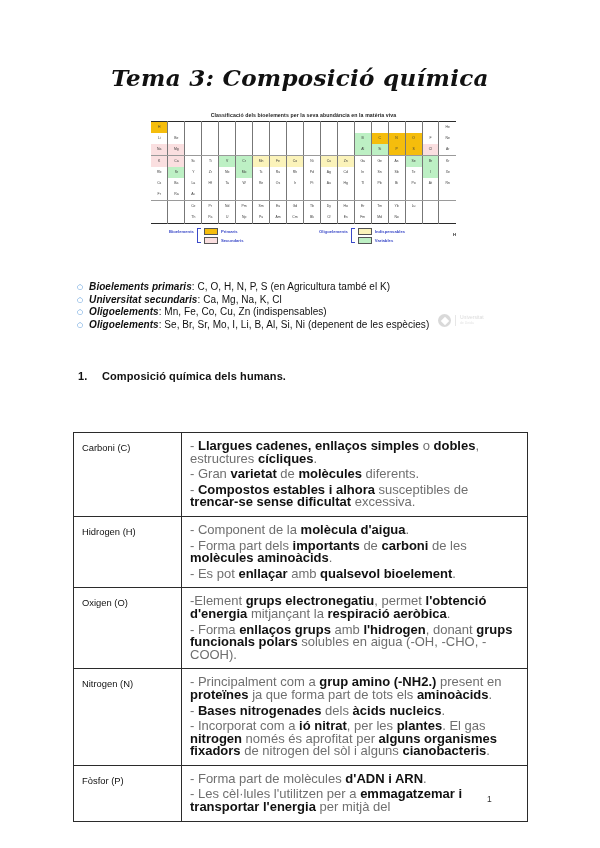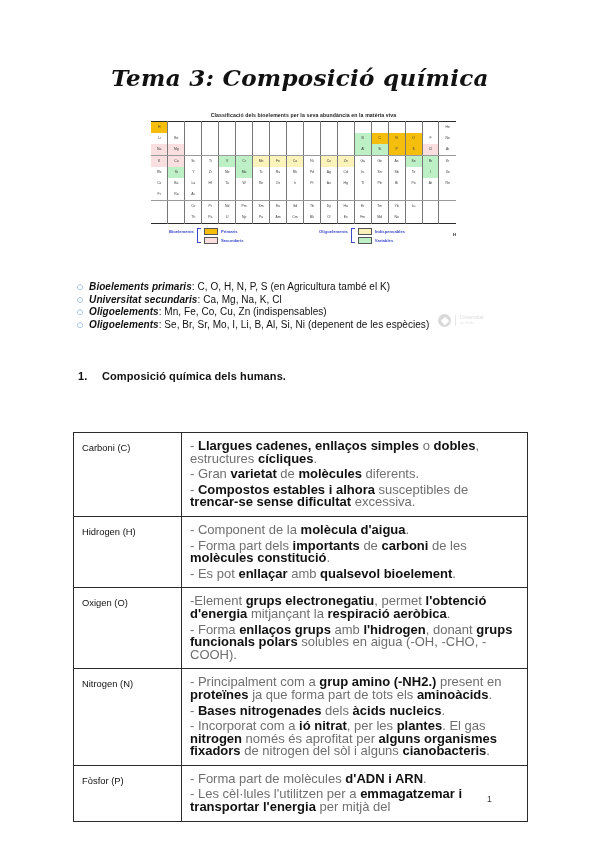--- a/index.html
+++ b/index.html
@@ -403,21 +403,21 @@
           <td class="descell">
             <div class="ln">- <b>Llargues cadenes, enllaços simples</b> o <b>dobles</b>, estructures <b>cícliques</b>.</div>
             <div class="ln">- Gran <b>varietat</b> de <b>molècules</b> diferents.</div>
             <div class="ln">- <b>Compostos estables i alhora</b> susceptibles de <b>trencar-se sense dificultat</b> excessiva.</div>
           </td>
         </tr>
         <tr>
           <td class="elcell">Hidrogen (H)</td>
           <td class="descell">
             <div class="ln">- Component de la <b>molècula d'aigua</b>.</div>
-            <div class="ln">- Forma part dels <b>importants</b> de <b>carboni</b> de les <b>molècules constitució</b>.</div>
+            <div class="ln">- Forma part dels <b>importants</b> de <b>carboni</b> de les <b>molècules aminoàcids</b>.</div>
             <div class="ln">- Es pot <b>enllaçar</b> amb <b>qualsevol bioelement</b>.</div>
           </td>
         </tr>
         <tr class="rowtall">
           <td class="elcell">Oxigen (O)</td>
           <td class="descell">
             <div class="ln">-Element <b>grups electronegatiu</b>, permet <b>l'obtenció d'energia</b> mitjançant la <b>respiració aeròbica</b>.</div>
             <div class="ln">- Forma <b>enllaços grups</b> amb <b>l'hidrogen</b>, donant <b>grups funcionals polars</b> solubles en aigua (-OH, -CHO, -COOH).</div>
           </td>
         </tr>

